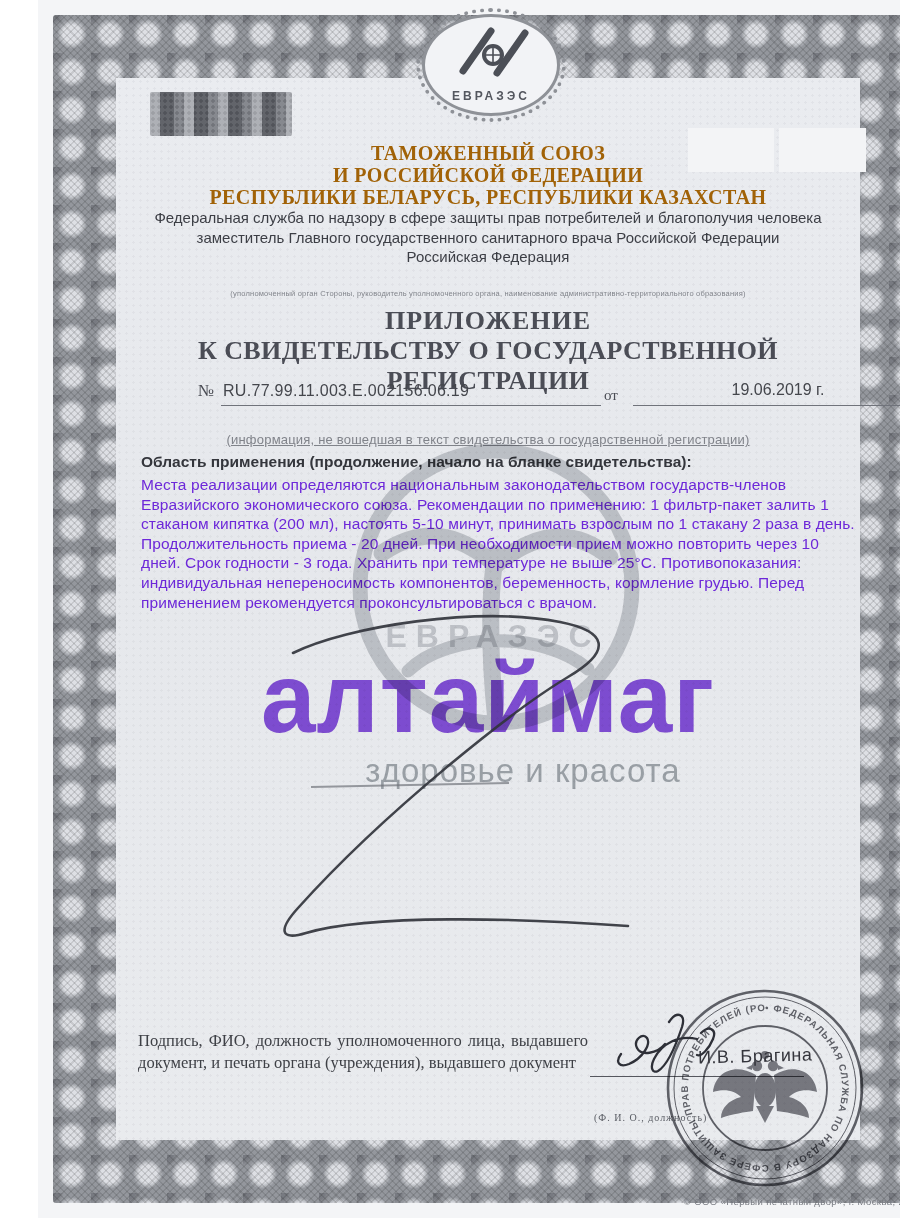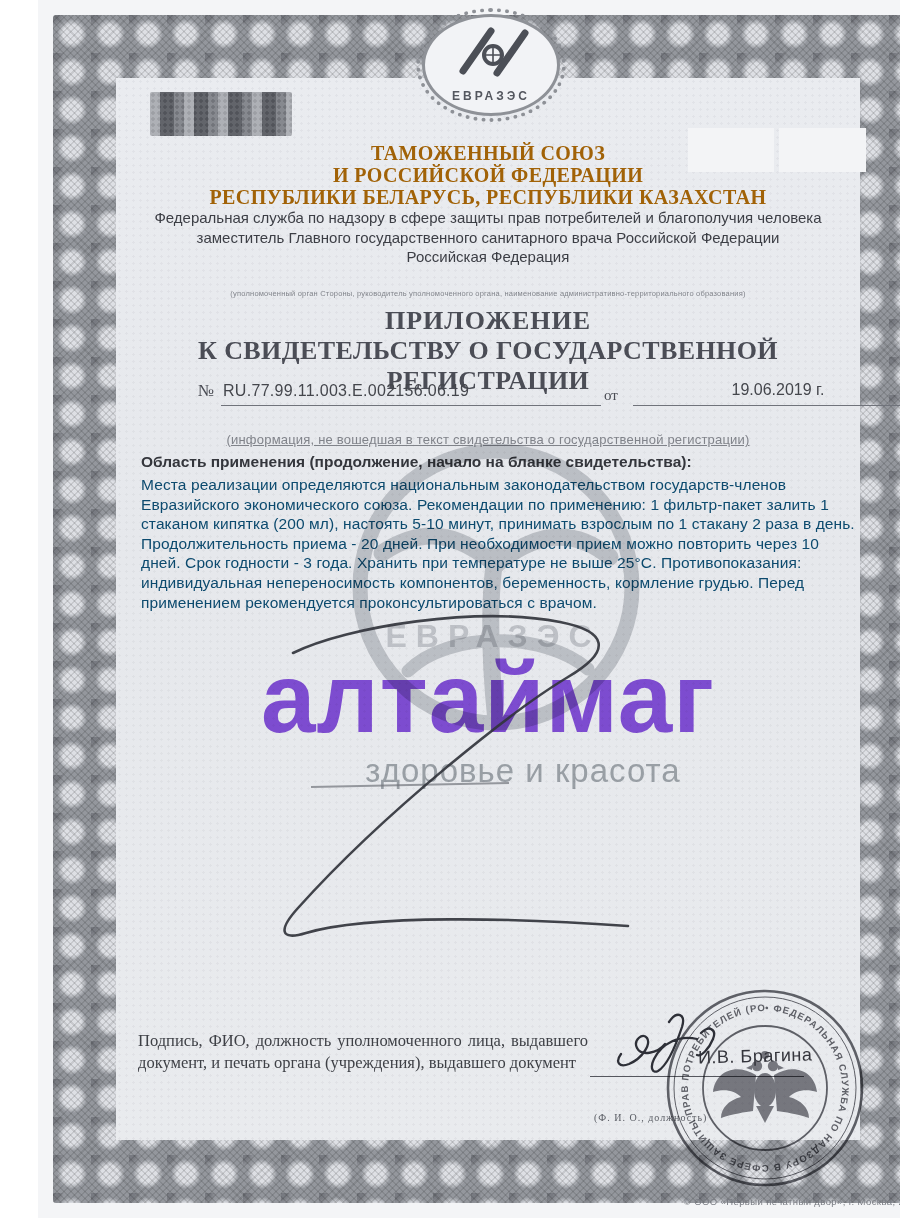--- a/index.html
+++ b/index.html
@@ -76,21 +76,21 @@
   .no-label{position:absolute;left:160px;top:381px;font-family:"Liberation Serif",serif;font-size:17px;color:#4a4c54;}
   .no-value{position:absolute;left:185px;top:382px;width:375px;text-align:left;font-size:16px;color:#44464c;letter-spacing:.3px;}
   .from-label{position:absolute;left:566px;top:387px;font-family:"Liberation Serif",serif;font-size:15px;color:#4a4c54;}
   .date-value{position:absolute;left:600px;top:381px;width:280px;text-align:center;font-size:16px;color:#44464c;}
   .uline{position:absolute;height:1px;background:#70737b;}
   .uline1{left:183px;top:405px;width:380px;}
   .uline2{left:595px;top:405px;width:290px;}
   
   .body-block{position:absolute;left:103px;top:452px;width:714px;z-index:4;}
   .scope-h{font-weight:bold;font-size:15.5px;line-height:20px;color:#34363c;margin-bottom:3px;}
-  .scope-p{font-size:15.5px;line-height:19.6px;color:#0c4a6e;letter-spacing:.1px;}
+  .scope-p{font-size:15.5px;line-height:19.6px;color:#6d28d9;letter-spacing:.1px;}
   
   .wm-globe{position:absolute;left:310px;top:435px;z-index:5;mix-blend-mode:multiply;opacity:.42;}
   .wm-emblem-text{
     position:absolute;left:255px;top:618px;width:400px;text-align:center;z-index:5;
     font-weight:bold;font-size:32px;letter-spacing:9px;color:#8d9197;opacity:.4;mix-blend-mode:multiply;
   }
   .wm-brand{
     position:absolute;left:0;top:648px;width:900px;text-align:center;z-index:5;
     font-weight:bold;font-size:98px;line-height:100px;color:#6d28d9;opacity:.8;
     letter-spacing:1px;mix-blend-mode:multiply;

